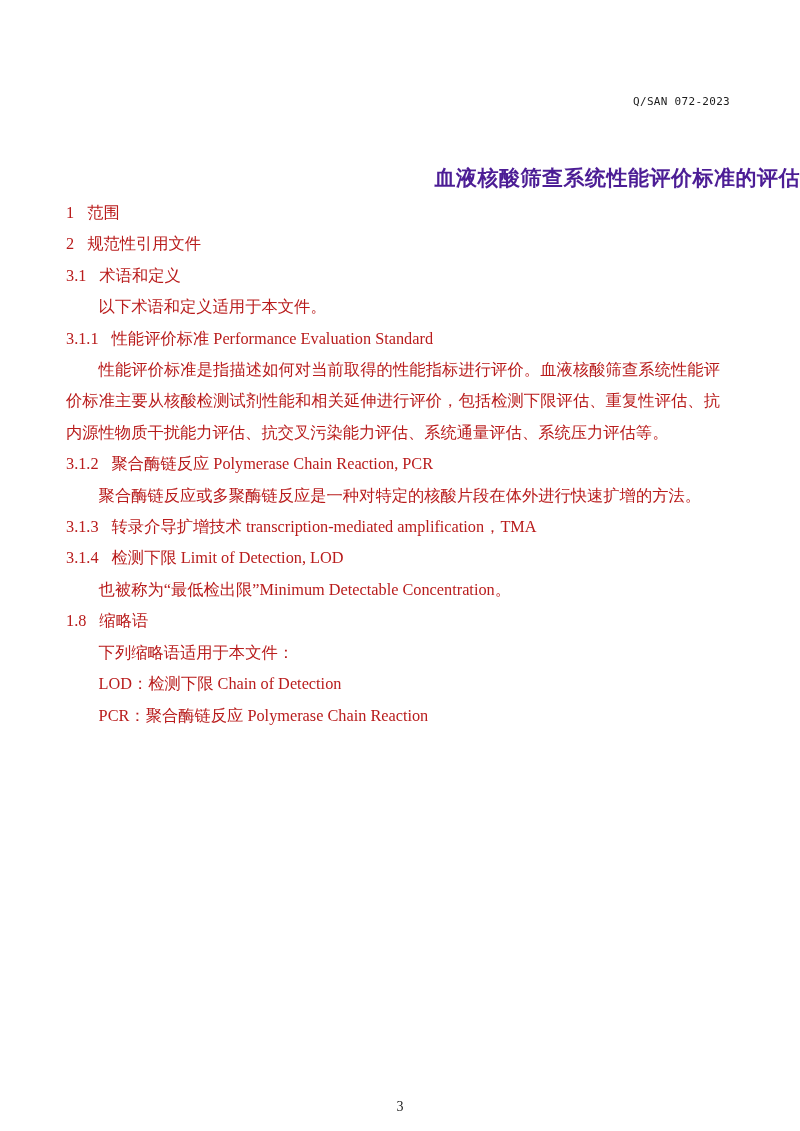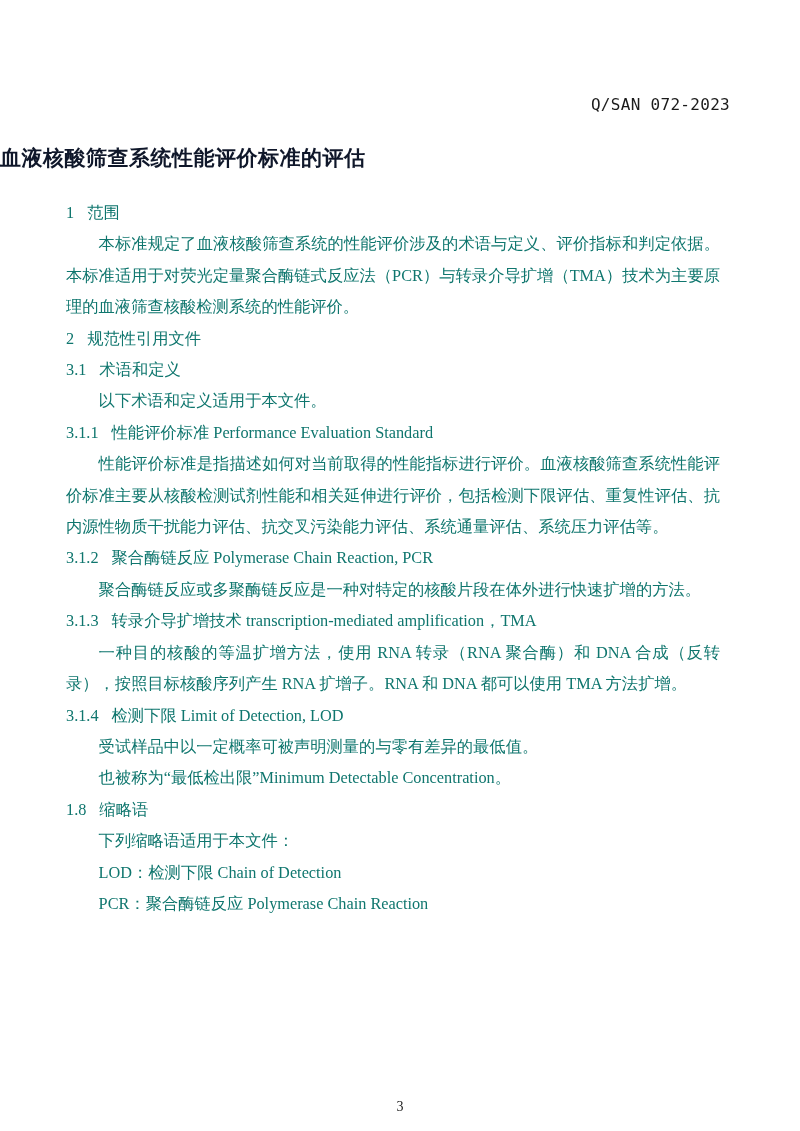--- a/index.html
+++ b/index.html
@@ -11,46 +11,46 @@
     background: #ffffff;
     color: #1d1d1d;
     font-family: "Liberation Serif", "DejaVu Serif", serif;
     overflow: hidden;
   }
   .header-code {
     position: absolute;
     top: 95px;
     right: 70px;
     font-family: "DejaVu Sans Mono", monospace;
-    font-size: 16px;
+    font-size: 11px;
     letter-spacing: 0.3px;
     color: #1b1b1b;
     white-space: nowrap;
   }
   .doc-title {
     position: absolute;
-    top: 144px;
+    top: 164px;
     left: 0;
     right: 0;
     margin: 0;
-    text-align: left;
+    text-align: right;
     font-size: 21px;
     font-weight: 700;
-    color: #0f172a;
+    color: #4c1d95;
     letter-spacing: 0.5px;
   }
   .doc-body {
     position: absolute;
     left: 66px;
     right: 80px;
     top: 197px;
     font-size: 16.3px;
     line-height: 31.4px;
     text-align: justify;
-    color: #0f766e;
+    color: #b91c1c;
   }
   .para {
     margin: 0;
     text-indent: 2em;
   }
   .hline {
     margin: 0;
     text-align: left;
   }
   .hnum {
@@ -73,45 +73,42 @@
 <div class="page">
 
   <div class="header-code">Q/SAN 072-2023</div>
 
   <h1 class="doc-title">血液核酸筛查系统性能评价标准的评估</h1>
 
   <main class="doc-body">
 
     <div class="hline"><span class="hnum">1</span><span class="hlabel">范围</span></div>
 
-    <p class="para">本标准规定了血液核酸筛查系统的性能评价涉及的术语与定义、评价指标和判定依据。本标准适用于对荧光定量聚合酶链式反应法（PCR）与转录介导扩增（TMA）技术为主要原理的血液筛查核酸检测系统的性能评价。</p>
 
     <div class="hline"><span class="hnum">2</span><span class="hlabel">规范性引用文件</span></div>
 
 
 
     <div class="hline"><span class="hnum">3.1</span><span class="hlabel">术语和定义</span></div>
 
     <p class="para">以下术语和定义适用于本文件。</p>
 
     <div class="hline"><span class="hnum">3.1.1</span><span class="hlabel">性能评价标准 Performance Evaluation Standard</span></div>
 
     <p class="para">性能评价标准是指描述如何对当前取得的性能指标进行评价。血液核酸筛查系统性能评价标准主要从核酸检测试剂性能和相关延伸进行评价，包括检测下限评估、重复性评估、抗内源性物质干扰能力评估、抗交叉污染能力评估、系统通量评估、系统压力评估等。</p>
 
     <div class="hline"><span class="hnum">3.1.2</span><span class="hlabel">聚合酶链反应 Polymerase Chain Reaction, PCR</span></div>
 
     <p class="para">聚合酶链反应或多聚酶链反应是一种对特定的核酸片段在体外进行快速扩增的方法。</p>
 
     <div class="hline"><span class="hnum">3.1.3</span><span class="hlabel">转录介导扩增技术 transcription-mediated amplification，TMA</span></div>
 
-    <p class="para">一种目的核酸的等温扩增方法，使用 RNA 转录（RNA 聚合酶）和 DNA 合成（反转录），按照目标核酸序列产生 RNA 扩增子。RNA 和 DNA 都可以使用 TMA 方法扩增。</p>
 
     <div class="hline"><span class="hnum">3.1.4</span><span class="hlabel">检测下限 Limit of Detection, LOD</span></div>
 
-    <p class="para">受试样品中以一定概率可被声明测量的与零有差异的最低值。</p>
 
     <p class="para">也被称为“最低检出限”Minimum Detectable Concentration。</p>
 
     <div class="hline"><span class="hnum">1.8</span><span class="hlabel">缩略语</span></div>
 
     <p class="para">下列缩略语适用于本文件：</p>
 
     <p class="para">LOD：检测下限 Chain of Detection</p>
 
     <p class="para">PCR：聚合酶链反应 Polymerase Chain Reaction</p>

